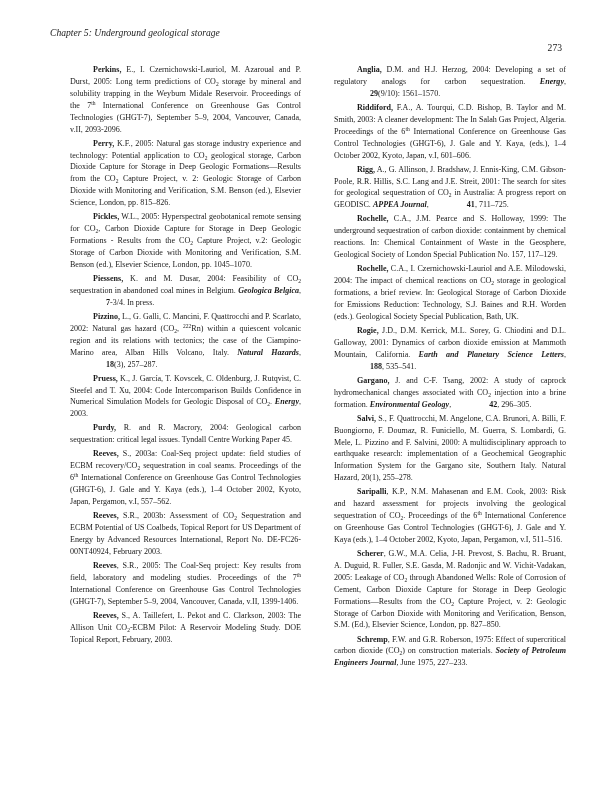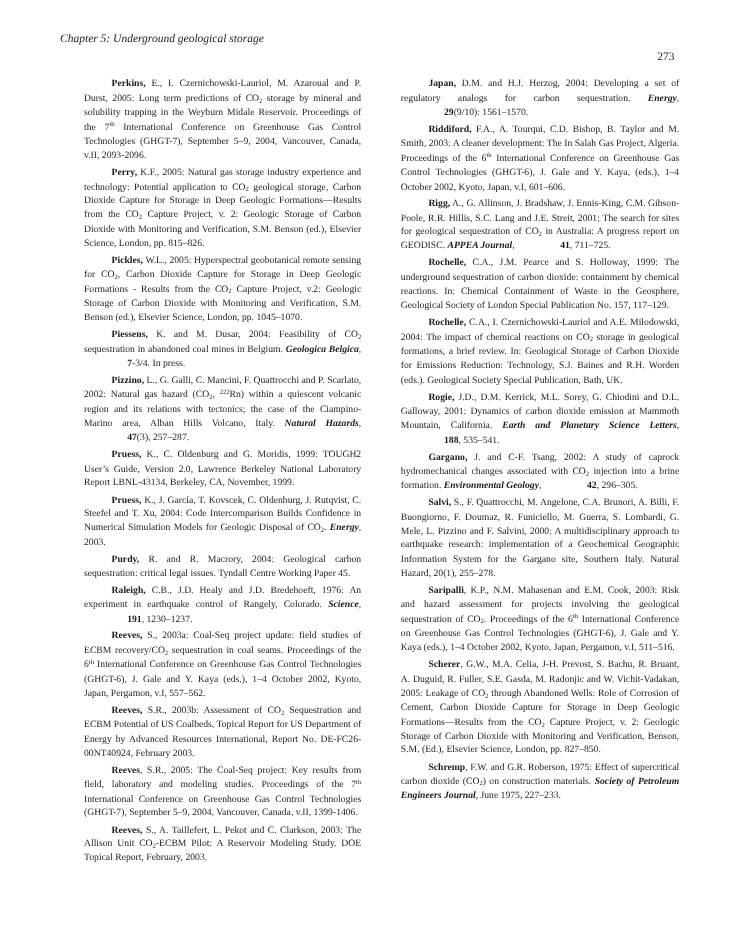--- a/index.html
+++ b/index.html
@@ -23,32 +23,30 @@
 <div class="header">
   <span class="chap">Chapter 5: Underground geological storage</span>
   <span class="pg">273</span>
 </div>
 
 <div class="col left">
     <p class="ref"><b>Perkins,</b><span> E., I. Czernichowski-Lauriol, M. Azaroual and P. Durst, 2005: Long term predictions of CO<sub>2</sub> storage by mineral and solubility trapping in the Weyburn Midale Reservoir. Proceedings of the 7<sup>th</sup> International Conference on Greenhouse Gas Control Technologies (GHGT-7), September 5–9, 2004, Vancouver, Canada, v.II, 2093-2096.</span></p>
     <p class="ref"><b>Perry,</b><span> K.F., 2005: Natural gas storage industry experience and technology: Potential application to CO<sub>2</sub> geological storage, Carbon Dioxide Capture for Storage in Deep Geologic Formations—Results from the CO<sub>2</sub> Capture Project, v. 2: Geologic Storage of Carbon Dioxide with Monitoring and Verification, S.M. Benson (ed.), Elsevier Science, London, pp. 815–826.</span></p>
     <p class="ref"><b>Pickles,</b><span> W.L., 2005: Hyperspectral geobotanical remote sensing for CO<sub>2</sub>, Carbon Dioxide Capture for Storage in Deep Geologic Formations - Results from the CO<sub>2</sub> Capture Project, v.2: Geologic Storage of Carbon Dioxide with Monitoring and Verification, S.M. Benson (ed.), Elsevier Science, London, pp. 1045–1070.</span></p>
     <p class="ref"><b>Piessens,</b><span> K. and M. Dusar, 2004: Feasibility of CO<sub>2</sub> sequestration in abandoned coal mines in Belgium. <i>Geologica Belgica</i>, <b>7</b>-3/4. In press.</span></p>
-    <p class="ref"><b>Pizzino,</b><span> L., G. Galli, C. Mancini, F. Quattrocchi and P. Scarlato, 2002: Natural gas hazard (CO<sub>2</sub>, <sup>222</sup>Rn) within a quiescent volcanic region and its relations with tectonics; the case of the Ciampino-Marino area, Alban Hills Volcano, Italy. <i>Natural Hazards</i>, <b>47</b>(3), 257–287.</span></p>
-    <p class="ref"><b>Pruess,</b><span> K., C. Oldenburg and G. Moridis, 1999: TOUGH2 User’s Guide, Version 2.0, Lawrence Berkeley National Laboratory Report LBNL-43134, Berkeley, CA, November, 1999.</span></p>
+    <p class="ref"><b>Pizzino,</b><span> L., G. Galli, C. Mancini, F. Quattrocchi and P. Scarlato, 2002: Natural gas hazard (CO<sub>2</sub>, <sup>222</sup>Rn) within a quiescent volcanic region and its relations with tectonics; the case of the Ciampino-Marino area, Alban Hills Volcano, Italy. <i>Natural Hazards</i>, <b>18</b>(3), 257–287.</span></p>
     <p class="ref"><b>Pruess,</b><span> K., J. García, T. Kovscek, C. Oldenburg, J. Rutqvist, C. Steefel and T. Xu, 2004: Code Intercomparison Builds Confidence in Numerical Simulation Models for Geologic Disposal of CO<sub>2</sub>. <i>Energy</i>, 2003.</span></p>
     <p class="ref"><b>Purdy,</b><span> R. and R. Macrory, 2004: Geological carbon sequestration: critical legal issues. Tyndall Centre Working Paper 45.</span></p>
-    <p class="ref"><b>Raleigh,</b><span> C.B., J.D. Healy and J.D. Bredehoeft, 1976: An experiment in earthquake control of Rangely, Colorado. <i>Science</i>, <b>191</b>, 1230–1237.</span></p>
     <p class="ref"><b>Reeves,</b><span> S., 2003a: Coal-Seq project update: field studies of ECBM recovery/CO<sub>2</sub> sequestration in coal seams. Proceedings of the 6<sup>th</sup> International Conference on Greenhouse Gas Control Technologies (GHGT-6), J. Gale and Y. Kaya (eds.), 1–4 October 2002, Kyoto, Japan, Pergamon, v.I, 557–562.</span></p>
     <p class="ref"><b>Reeves,</b><span> S.R., 2003b: Assessment of CO<sub>2</sub> Sequestration and ECBM Potential of US Coalbeds, Topical Report for US Department of Energy by Advanced Resources International, Report No. DE-FC26-00NT40924, February 2003.</span></p>
     <p class="ref"><b>Reeves</b><span>, S.R., 2005: The Coal-Seq project: Key results from field, laboratory and modeling studies. Proceedings of the 7<sup>th</sup> International Conference on Greenhouse Gas Control Technologies (GHGT-7), September 5–9, 2004, Vancouver, Canada, v.II, 1399-1406.</span></p>
     <p class="ref"><b>Reeves,</b><span> S., A. Taillefert, L. Pekot and C. Clarkson, 2003: The Allison Unit CO<sub>2</sub>-ECBM Pilot: A Reservoir Modeling Study. DOE Topical Report, February, 2003.</span></p>
   </div>
 <div class="col right">
-    <p class="ref"><b>Japan,</b><span> D.M. and H.J. Herzog, 2004: Developing a set of regulatory analogs for carbon sequestration. <i>Energy</i>, <b>29</b>(9/10): 1561–1570.</span></p>
+    <p class="ref"><b>Anglia,</b><span> D.M. and H.J. Herzog, 2004: Developing a set of regulatory analogs for carbon sequestration. <i>Energy</i>, <b>29</b>(9/10): 1561–1570.</span></p>
     <p class="ref"><b>Riddiford,</b><span> F.A., A. Tourqui, C.D. Bishop, B. Taylor and M. Smith, 2003: A cleaner development: The In Salah Gas Project, Algeria. Proceedings of the 6<sup>th</sup> International Conference on Greenhouse Gas Control Technologies (GHGT-6), J. Gale and Y. Kaya, (eds.), 1–4 October 2002, Kyoto, Japan, v.I, 601–606.</span></p>
     <p class="ref"><b>Rigg,</b><span> A., G. Allinson, J. Bradshaw, J. Ennis-King, C.M. Gibson-Poole, R.R. Hillis, S.C. Lang and J.E. Streit, 2001: The search for sites for geological sequestration of CO<sub>2</sub> in Australia: A progress report on GEODISC. <i>APPEA Journal</i>, <b>41</b>, 711–725.</span></p>
     <p class="ref"><b>Rochelle,</b><span> C.A., J.M. Pearce and S. Holloway, 1999: The underground sequestration of carbon dioxide: containment by chemical reactions. In: Chemical Containment of Waste in the Geosphere, Geological Society of London Special Publication No. 157, 117–129.</span></p>
     <p class="ref"><b>Rochelle,</b><span> C.A., I. Czernichowski-Lauriol and A.E. Milodowski, 2004: The impact of chemical reactions on CO<sub>2</sub> storage in geological formations, a brief review. In: Geological Storage of Carbon Dioxide for Emissions Reduction: Technology, S.J. Baines and R.H. Worden (eds.). Geological Society Special Publication, Bath, UK.</span></p>
     <p class="ref"><b>Rogie,</b><span> J.D., D.M. Kerrick, M.L. Sorey, G. Chiodini and D.L. Galloway, 2001: Dynamics of carbon dioxide emission at Mammoth Mountain, California. <i>Earth and Planetary Science Letters</i>, <b>188</b>, 535–541.</span></p>
     <p class="ref"><b>Gargano,</b><span> J. and C-F. Tsang, 2002: A study of caprock hydromechanical changes associated with CO<sub>2</sub> injection into a brine formation. <i>Environmental Geology</i>, <b>42</b>, 296–305.</span></p>
     <p class="ref"><b>Salvi,</b><span> S., F. Quattrocchi, M. Angelone, C.A. Brunori, A. Billi, F. Buongiorno, F. Doumaz, R. Funiciello, M. Guerra, S. Lombardi, G. Mele, L. Pizzino and F. Salvini, 2000: A multidisciplinary approach to earthquake research: implementation of a Geochemical Geographic Information System for the Gargano site, Southern Italy. Natural Hazard, 20(1), 255–278.</span></p>
     <p class="ref"><b>Saripalli</b><span>, K.P., N.M. Mahasenan and E.M. Cook, 2003: Risk and hazard assessment for projects involving the geological sequestration of CO<sub>2</sub>. Proceedings of the 6<sup>th</sup> International Conference on Greenhouse Gas Control Technologies (GHGT-6), J. Gale and Y. Kaya (eds.), 1–4 October 2002, Kyoto, Japan, Pergamon, v.I, 511–516.</span></p>
     <p class="ref"><b>Scherer</b><span>, G.W., M.A. Celia, J-H. Prevost, S. Bachu, R. Bruant, A. Duguid, R. Fuller, S.E. Gasda, M. Radonjic and W. Vichit-Vadakan, 2005: Leakage of CO<sub>2</sub> through Abandoned Wells: Role of Corrosion of Cement, Carbon Dioxide Capture for Storage in Deep Geologic Formations—Results from the CO<sub>2</sub> Capture Project, v. 2: Geologic Storage of Carbon Dioxide with Monitoring and Verification, Benson, S.M. (Ed.), Elsevier Science, London, pp. 827–850.</span></p>
     <p class="ref"><b>Schremp</b><span>, F.W. and G.R. Roberson, 1975: Effect of supercritical carbon dioxide (CO<sub>2</sub>) on construction materials. <i>Society of Petroleum Engineers Journal</i>, June 1975, 227–233.</span></p>

